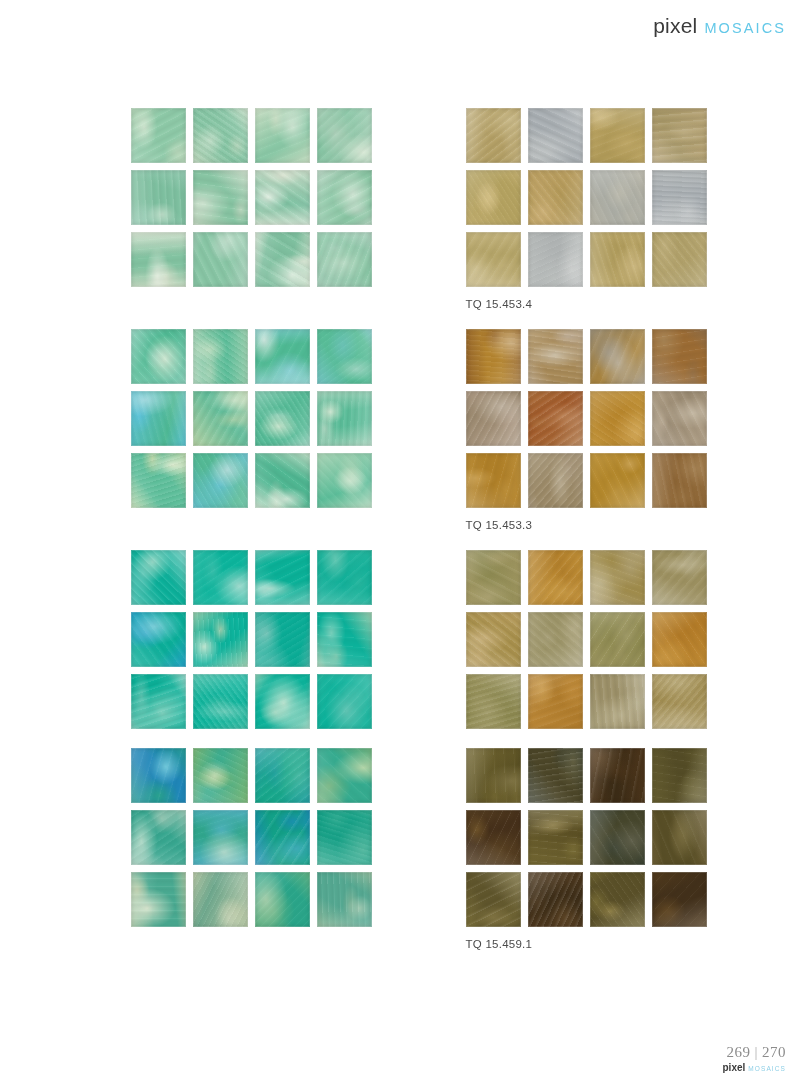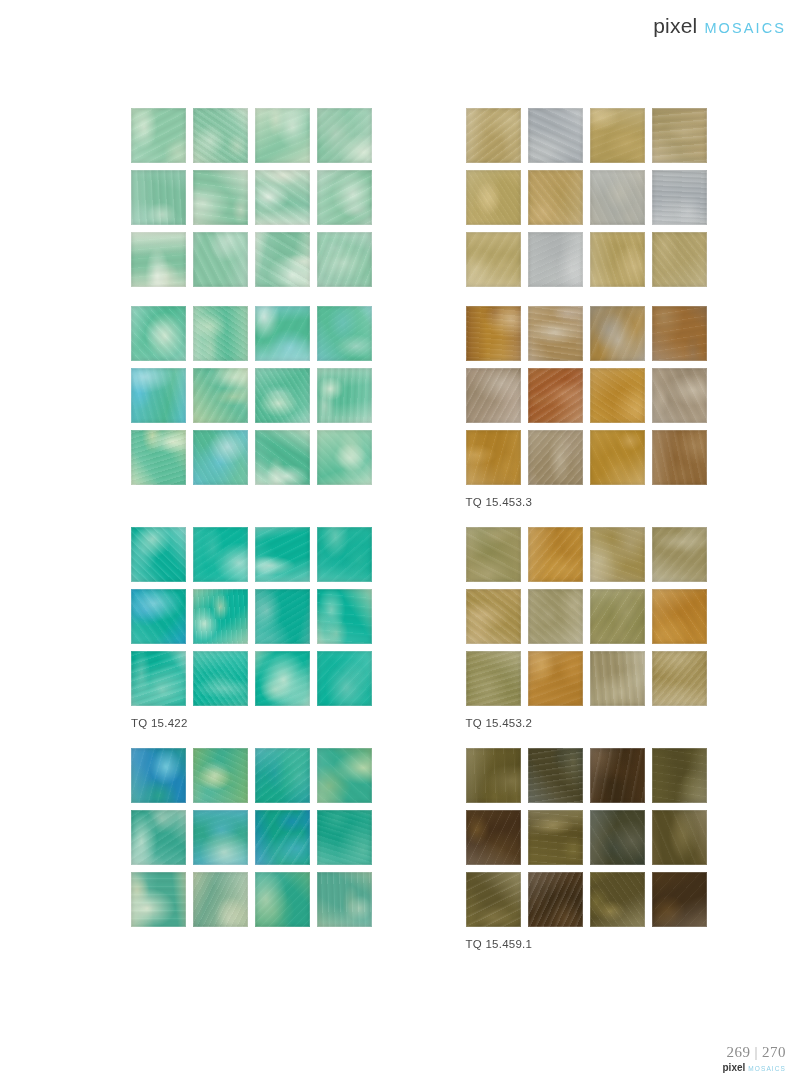--- a/index.html
+++ b/index.html
@@ -258,20 +258,21 @@
               <div class="sheen" style="background: repeating-linear-gradient(252deg, rgba(255, 255, 255, 0.16) 0px, rgba(255, 255, 255, 0) 2px, rgba(0, 0, 0, 0.06) 3px, rgba(255, 255, 255, 0) 7px); opacity: 0.49;"></div>
               <div class="sheen" style="background: linear-gradient(88deg, rgba(255, 255, 255, 0.22), rgba(255, 255, 255, 0) 45%); box-shadow: rgba(255, 255, 255, 0.18) 0px 0px 0px 1px inset, rgba(0, 0, 0, 0.18) 0px 0px 5px inset;"></div>
             </div>
             <div class="tile" style="background: rgb(172, 156, 100);">
               <div class="sheen" style="background: linear-gradient(248deg, rgb(188, 172, 120) 0%, rgba(255, 255, 255, 0) 56%, rgb(172, 156, 100) 62%, rgb(188, 172, 120) 100%); opacity: 0.75;"></div>
               <div class="sheen" style="background: radial-gradient(35% 65% at 23% 24%, rgb(204, 188, 140) 0%, rgba(255, 255, 255, 0) 70%), radial-gradient(51% 64% at 35% 61%, rgb(188, 172, 120) 0%, rgba(255, 255, 255, 0) 72%); opacity: 0.58;"></div>
               <div class="sheen" style="background: repeating-linear-gradient(52deg, rgba(255, 255, 255, 0.16) 0px, rgba(255, 255, 255, 0) 2px, rgba(0, 0, 0, 0.06) 3px, rgba(255, 255, 255, 0) 7px); opacity: 0.56;"></div>
               <div class="sheen" style="background: linear-gradient(329deg, rgba(255, 255, 255, 0.22), rgba(255, 255, 255, 0) 45%); box-shadow: rgba(255, 255, 255, 0.18) 0px 0px 0px 1px inset, rgba(0, 0, 0, 0.18) 0px 0px 5px inset;"></div>
             </div>
           </div>
+          <div class="code-label">TQ 15.453.4</div>
         </div>
       </div>
       <div class="sample-row">
         <div class="sample-group">
           <div class="tile-grid">
             <div class="tile" style="background: rgb(82, 188, 150);">
               <div class="sheen" style="background: linear-gradient(309deg, rgb(159, 216, 200) 0%, rgba(255, 255, 255, 0) 56%, rgb(82, 188, 150) 62%, rgb(159, 216, 200) 100%); opacity: 0.75;"></div>
               <div class="sheen" style="background: radial-gradient(50% 62% at 61% 54%, rgb(238, 242, 224) 0%, rgba(255, 255, 255, 0) 70%), radial-gradient(36% 34% at 50% 49%, rgb(159, 216, 200) 0%, rgba(255, 255, 255, 0) 72%); opacity: 0.76;"></div>
               <div class="sheen" style="background: repeating-linear-gradient(48deg, rgba(255, 255, 255, 0.16) 0px, rgba(255, 255, 255, 0) 1px, rgba(0, 0, 0, 0.06) 4px, rgba(255, 255, 255, 0) 7px); opacity: 0.69;"></div>
               <div class="sheen" style="background: linear-gradient(76deg, rgba(255, 255, 255, 0.22), rgba(255, 255, 255, 0) 45%); box-shadow: rgba(255, 255, 255, 0.18) 0px 0px 0px 1px inset, rgba(0, 0, 0, 0.18) 0px 0px 5px inset;"></div>
@@ -491,21 +492,20 @@
               <div class="sheen" style="background: repeating-linear-gradient(158deg, rgba(255, 255, 255, 0.16) 0px, rgba(255, 255, 255, 0) 3px, rgba(0, 0, 0, 0.06) 4px, rgba(255, 255, 255, 0) 7px); opacity: 0.31;"></div>
               <div class="sheen" style="background: linear-gradient(317deg, rgba(255, 255, 255, 0.22), rgba(255, 255, 255, 0) 45%); box-shadow: rgba(255, 255, 255, 0.18) 0px 0px 0px 1px inset, rgba(0, 0, 0, 0.18) 0px 0px 5px inset;"></div>
             </div>
             <div class="tile" style="background: rgb(11, 178, 155);">
               <div class="sheen" style="background: linear-gradient(294deg, rgb(42, 184, 162) 0%, rgba(255, 255, 255, 0) 58%, rgb(11, 178, 155) 62%, rgb(42, 184, 162) 100%); opacity: 0.75;"></div>
               <div class="sheen" style="background: radial-gradient(57% 74% at 54% 67%, rgb(111, 200, 184) 0%, rgba(255, 255, 255, 0) 70%), radial-gradient(45% 56% at 79% 40%, rgb(42, 184, 162) 0%, rgba(255, 255, 255, 0) 72%); opacity: 0.84;"></div>
               <div class="sheen" style="background: repeating-linear-gradient(313deg, rgba(255, 255, 255, 0.16) 0px, rgba(255, 255, 255, 0) 2px, rgba(0, 0, 0, 0.06) 5px, rgba(255, 255, 255, 0) 8px); opacity: 0.38;"></div>
               <div class="sheen" style="background: linear-gradient(220deg, rgba(255, 255, 255, 0.22), rgba(255, 255, 255, 0) 45%); box-shadow: rgba(255, 255, 255, 0.18) 0px 0px 0px 1px inset, rgba(0, 0, 0, 0.18) 0px 0px 5px inset;"></div>
             </div>
           </div>
-          <div class="code-label">TQ 15.422</div>
         </div>
         <div class="sample-group col-right">
           <div class="tile-grid">
             <div class="tile" style="background: rgb(142, 138, 82);">
               <div class="sheen" style="background: linear-gradient(258deg, rgb(168, 156, 104) 0%, rgba(255, 255, 255, 0) 53%, rgb(142, 138, 82) 62%, rgb(168, 156, 104) 100%); opacity: 0.75;"></div>
               <div class="sheen" style="background: radial-gradient(64% 51% at 41% 84%, rgb(188, 176, 132) 0%, rgba(255, 255, 255, 0) 70%), radial-gradient(44% 22% at 58% 16%, rgb(168, 156, 104) 0%, rgba(255, 255, 255, 0) 72%); opacity: 0.63;"></div>
               <div class="sheen" style="background: repeating-linear-gradient(207deg, rgba(255, 255, 255, 0.16) 0px, rgba(255, 255, 255, 0) 3px, rgba(0, 0, 0, 0.06) 3px, rgba(255, 255, 255, 0) 10px); opacity: 0.44;"></div>
               <div class="sheen" style="background: linear-gradient(147deg, rgba(255, 255, 255, 0.22), rgba(255, 255, 255, 0) 45%); box-shadow: rgba(255, 255, 255, 0.18) 0px 0px 0px 1px inset, rgba(0, 0, 0, 0.18) 0px 0px 5px inset;"></div>
             </div>
             <div class="tile" style="background: rgb(180, 129, 44);">
@@ -568,21 +568,20 @@
               <div class="sheen" style="background: repeating-linear-gradient(85deg, rgba(255, 255, 255, 0.16) 0px, rgba(255, 255, 255, 0) 3px, rgba(0, 0, 0, 0.06) 5px, rgba(255, 255, 255, 0) 8px); opacity: 0.72;"></div>
               <div class="sheen" style="background: linear-gradient(260deg, rgba(255, 255, 255, 0.22), rgba(255, 255, 255, 0) 45%); box-shadow: rgba(255, 255, 255, 0.18) 0px 0px 0px 1px inset, rgba(0, 0, 0, 0.18) 0px 0px 5px inset;"></div>
             </div>
             <div class="tile" style="background: rgb(160, 140, 80);">
               <div class="sheen" style="background: linear-gradient(344deg, rgb(184, 168, 120) 0%, rgba(255, 255, 255, 0) 61%, rgb(160, 140, 80) 62%, rgb(184, 168, 120) 100%); opacity: 0.75;"></div>
               <div class="sheen" style="background: radial-gradient(72% 56% at 48% 17%, rgb(204, 192, 152) 0%, rgba(255, 255, 255, 0) 70%), radial-gradient(46% 36% at 50% 81%, rgb(184, 168, 120) 0%, rgba(255, 255, 255, 0) 72%); opacity: 0.48;"></div>
               <div class="sheen" style="background: repeating-linear-gradient(310deg, rgba(255, 255, 255, 0.16) 0px, rgba(255, 255, 255, 0) 3px, rgba(0, 0, 0, 0.06) 3px, rgba(255, 255, 255, 0) 6px); opacity: 0.68;"></div>
               <div class="sheen" style="background: linear-gradient(13deg, rgba(255, 255, 255, 0.22), rgba(255, 255, 255, 0) 45%); box-shadow: rgba(255, 255, 255, 0.18) 0px 0px 0px 1px inset, rgba(0, 0, 0, 0.18) 0px 0px 5px inset;"></div>
             </div>
           </div>
-          <div class="code-label">TQ 15.453.2</div>
         </div>
       </div>
       <div class="sample-row">
         <div class="sample-group">
           <div class="tile-grid">
             <div class="tile" style="background: rgb(31, 134, 184);">
               <div class="sheen" style="background: linear-gradient(40deg, rgb(42, 164, 137) 0%, rgba(255, 255, 255, 0) 46%, rgb(31, 134, 184) 62%, rgb(42, 164, 137) 100%); opacity: 0.75;"></div>
               <div class="sheen" style="background: radial-gradient(42% 47% at 63% 34%, rgb(127, 211, 224) 0%, rgba(255, 255, 255, 0) 70%), radial-gradient(51% 45% at 50% 86%, rgb(42, 164, 137) 0%, rgba(255, 255, 255, 0) 72%); opacity: 0.84;"></div>
               <div class="sheen" style="background: repeating-linear-gradient(286deg, rgba(255, 255, 255, 0.16) 0px, rgba(255, 255, 255, 0) 2px, rgba(0, 0, 0, 0.06) 6px, rgba(255, 255, 255, 0) 9px); opacity: 0.38;"></div>
               <div class="sheen" style="background: linear-gradient(92deg, rgba(255, 255, 255, 0.22), rgba(255, 255, 255, 0) 45%); box-shadow: rgba(255, 255, 255, 0.18) 0px 0px 0px 1px inset, rgba(0, 0, 0, 0.18) 0px 0px 5px inset;"></div>

